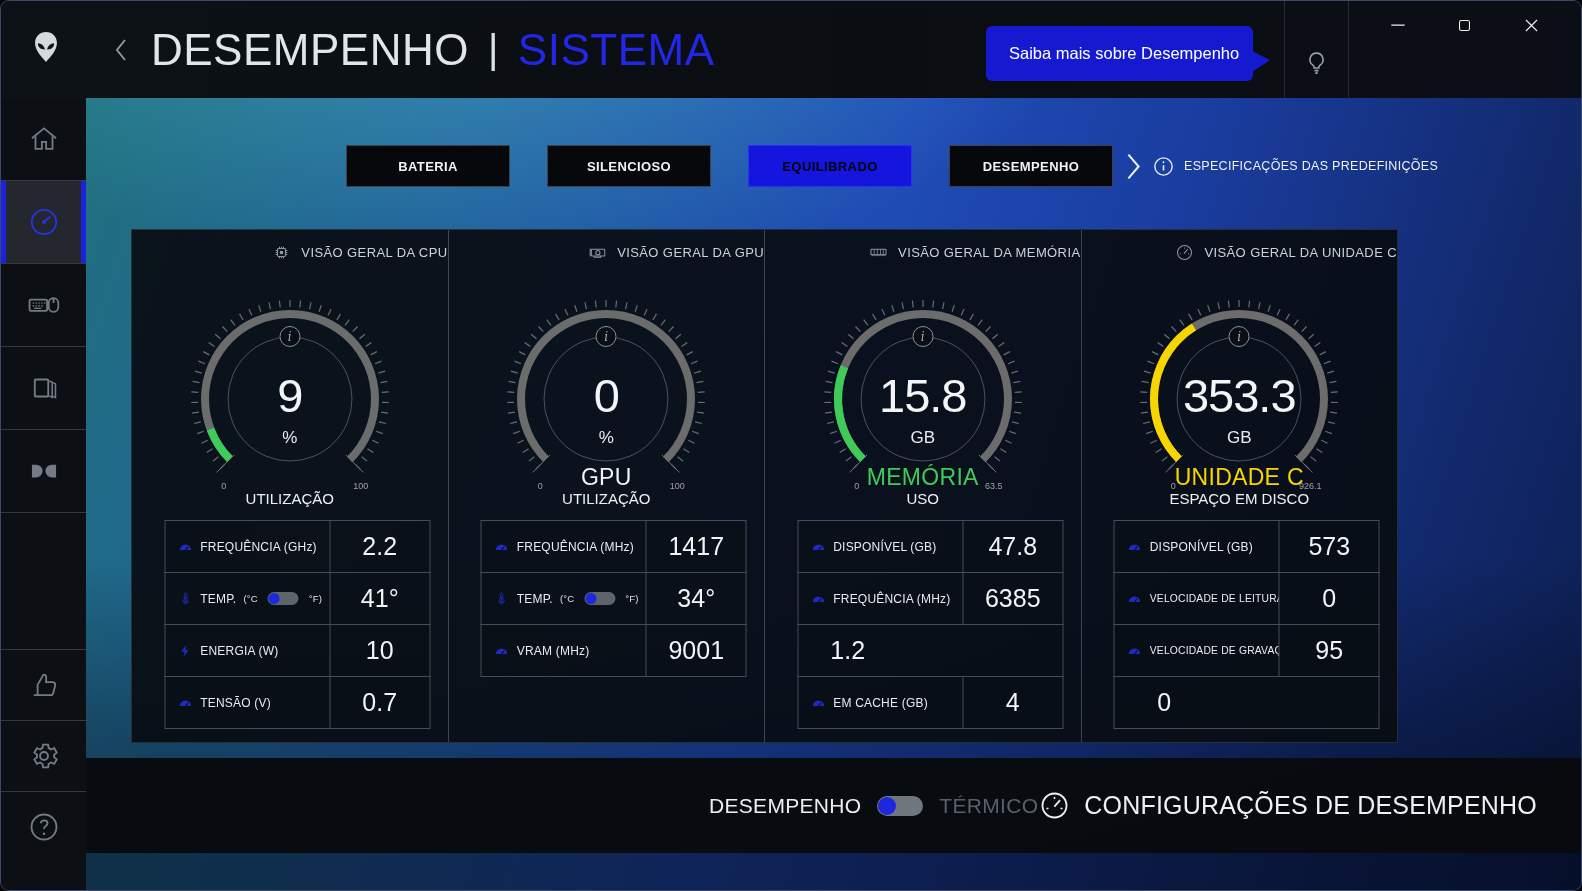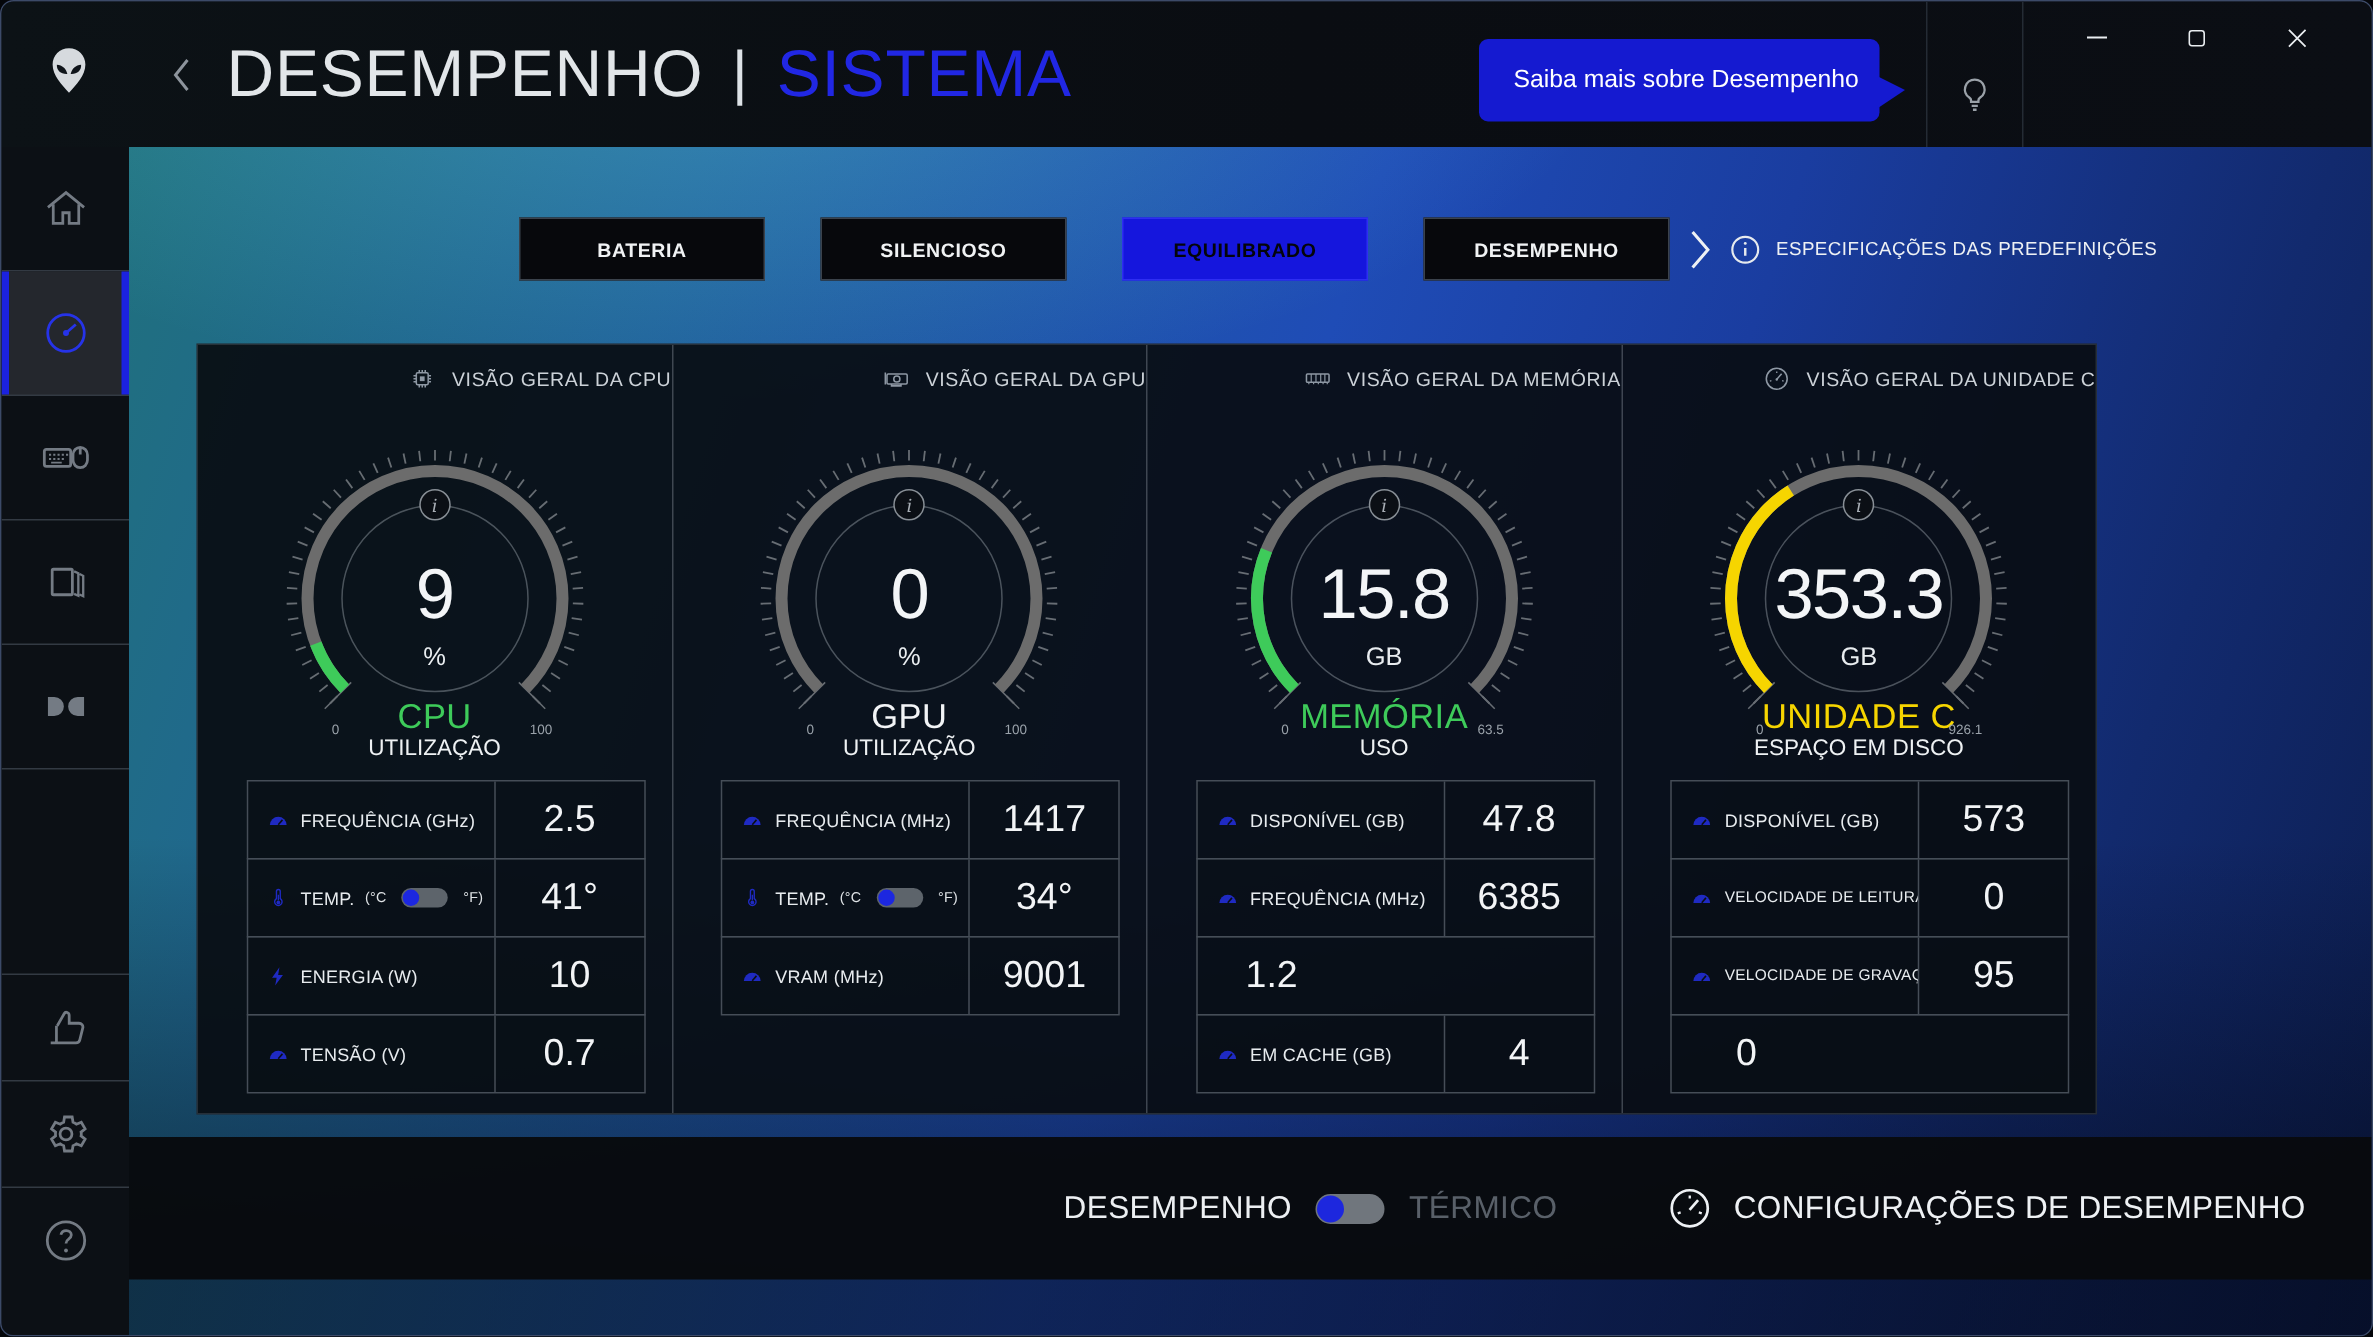--- a/index.html
+++ b/index.html
@@ -101,21 +101,21 @@
     font-size:25px; font-weight:300; color:#f2f4f6; }
 
   
   .footbar{ position:absolute; left:0; right:0; top:660px; height:95px; background:rgba(8,10,13,0.97); }
   .mode-group{ position:absolute; left:623px; top:0; height:95px; display:flex; align-items:center; gap:16px; }
   .mode-group .on{ font-size:21px; color:#eceff2; letter-spacing:0.3px; }
   .switch{ width:46px; height:20px; border-radius:10px; background:#70767d; position:relative; cursor:pointer; }
   .switch .knob{ position:absolute; left:1px; top:1px; width:18px; height:18px; border-radius:50%; background:#1d27de; }
   .mode-group .off{ font-size:21px; color:#596069; letter-spacing:0.3px; }
   .settings-group{ position:absolute; right:44px; top:0; height:95px; display:flex; align-items:center; gap:14px;
-    color:#eef1f4; font-size:21px; letter-spacing:0.2px; cursor:pointer; }
+    color:#eef1f4; font-size:25px; letter-spacing:0.2px; cursor:pointer; }
   .settings-group svg{ width:31px; height:31px; stroke:#eef1f4; stroke-width:1.4; fill:none; }
 </style>
 </head>
 <body>
 
 <div class="window">
 
   <header class="titlebar">
     <svg class="logo" viewBox="0 0 24 24">
       <path d="M12 2.6c-4 0-6.9 3-6.9 6.9 0 4.6 3.9 8.6 6.9 11.9 3-3.3 6.9-7.3 6.9-11.9 0-3.9-2.9-6.9-6.9-6.9z" fill="#d6dade"></path>
@@ -304,35 +304,34 @@
                 <line x1="64.1" y1="165.9" x2="46.5" y2="183.5" stroke-width="1"></line>
                 <line x1="175.9" y1="165.9" x2="193.5" y2="183.5" stroke-width="1"></line>
               </g>
               <circle cx="120" cy="110" r="62" fill="none" stroke="rgba(210,220,228,0.32)" stroke-width="1"></circle>
               <circle cx="120" cy="110" r="85" fill="none" stroke="#6c6c6c" stroke-width="8" stroke-dasharray="400.5530633326986 534.0707511102648" transform="rotate(135 120 110)"></circle>
               <circle cx="120" cy="110" r="85" fill="none" stroke="#3ecb5a" stroke-width="8" stroke-dasharray="36.04977569994288 534.0707511102648" transform="rotate(135 120 110)"></circle>
             </svg>
             <div class="g-info">i</div>
             <div class="g-value">9</div>
             <div class="g-unit">%</div>
-            <div class="g-name" style="color:#3ecb5a">CPU</div>
             <div class="g-sub">UTILIZAÇÃO</div>
             <div class="g-min">0</div>
             <div class="g-max">100</div>
           </div>
           <div class="rows">
             <div class="row">
               <div class="row-label">
                 <svg viewBox="0 0 24 24">
                   <path d="M3.6 16.6a8.4 8.4 0 0 1 16.8 0z" fill="currentColor" stroke="none"></path>
                   <path d="M12 16.2l4.2-4.8" stroke="#0b0f15" stroke-width="1.6"></path>
                 </svg>
                 <span class="lbl">FREQUÊNCIA (GHz)</span>
               </div>
-              <div class="row-value">2.5</div>
+              <div class="row-value">2.2</div>
             </div>
             <div class="row">
               <div class="row-label">
                 <svg viewBox="0 0 24 24">
                   <path d="M10.2 4.9a1.9 1.9 0 0 1 3.8 0v7.2a3.7 3.7 0 1 1-3.8 0z"></path>
                   <circle cx="12.1" cy="15.9" r="1.9" fill="currentColor" stroke="none"></circle>
                   <path d="M12.1 13.7V8.2" stroke-width="1.3"></path>
                 </svg>
                 <span class="lbl">TEMP.</span>
                 <span class="unit-small">(°C</span>

